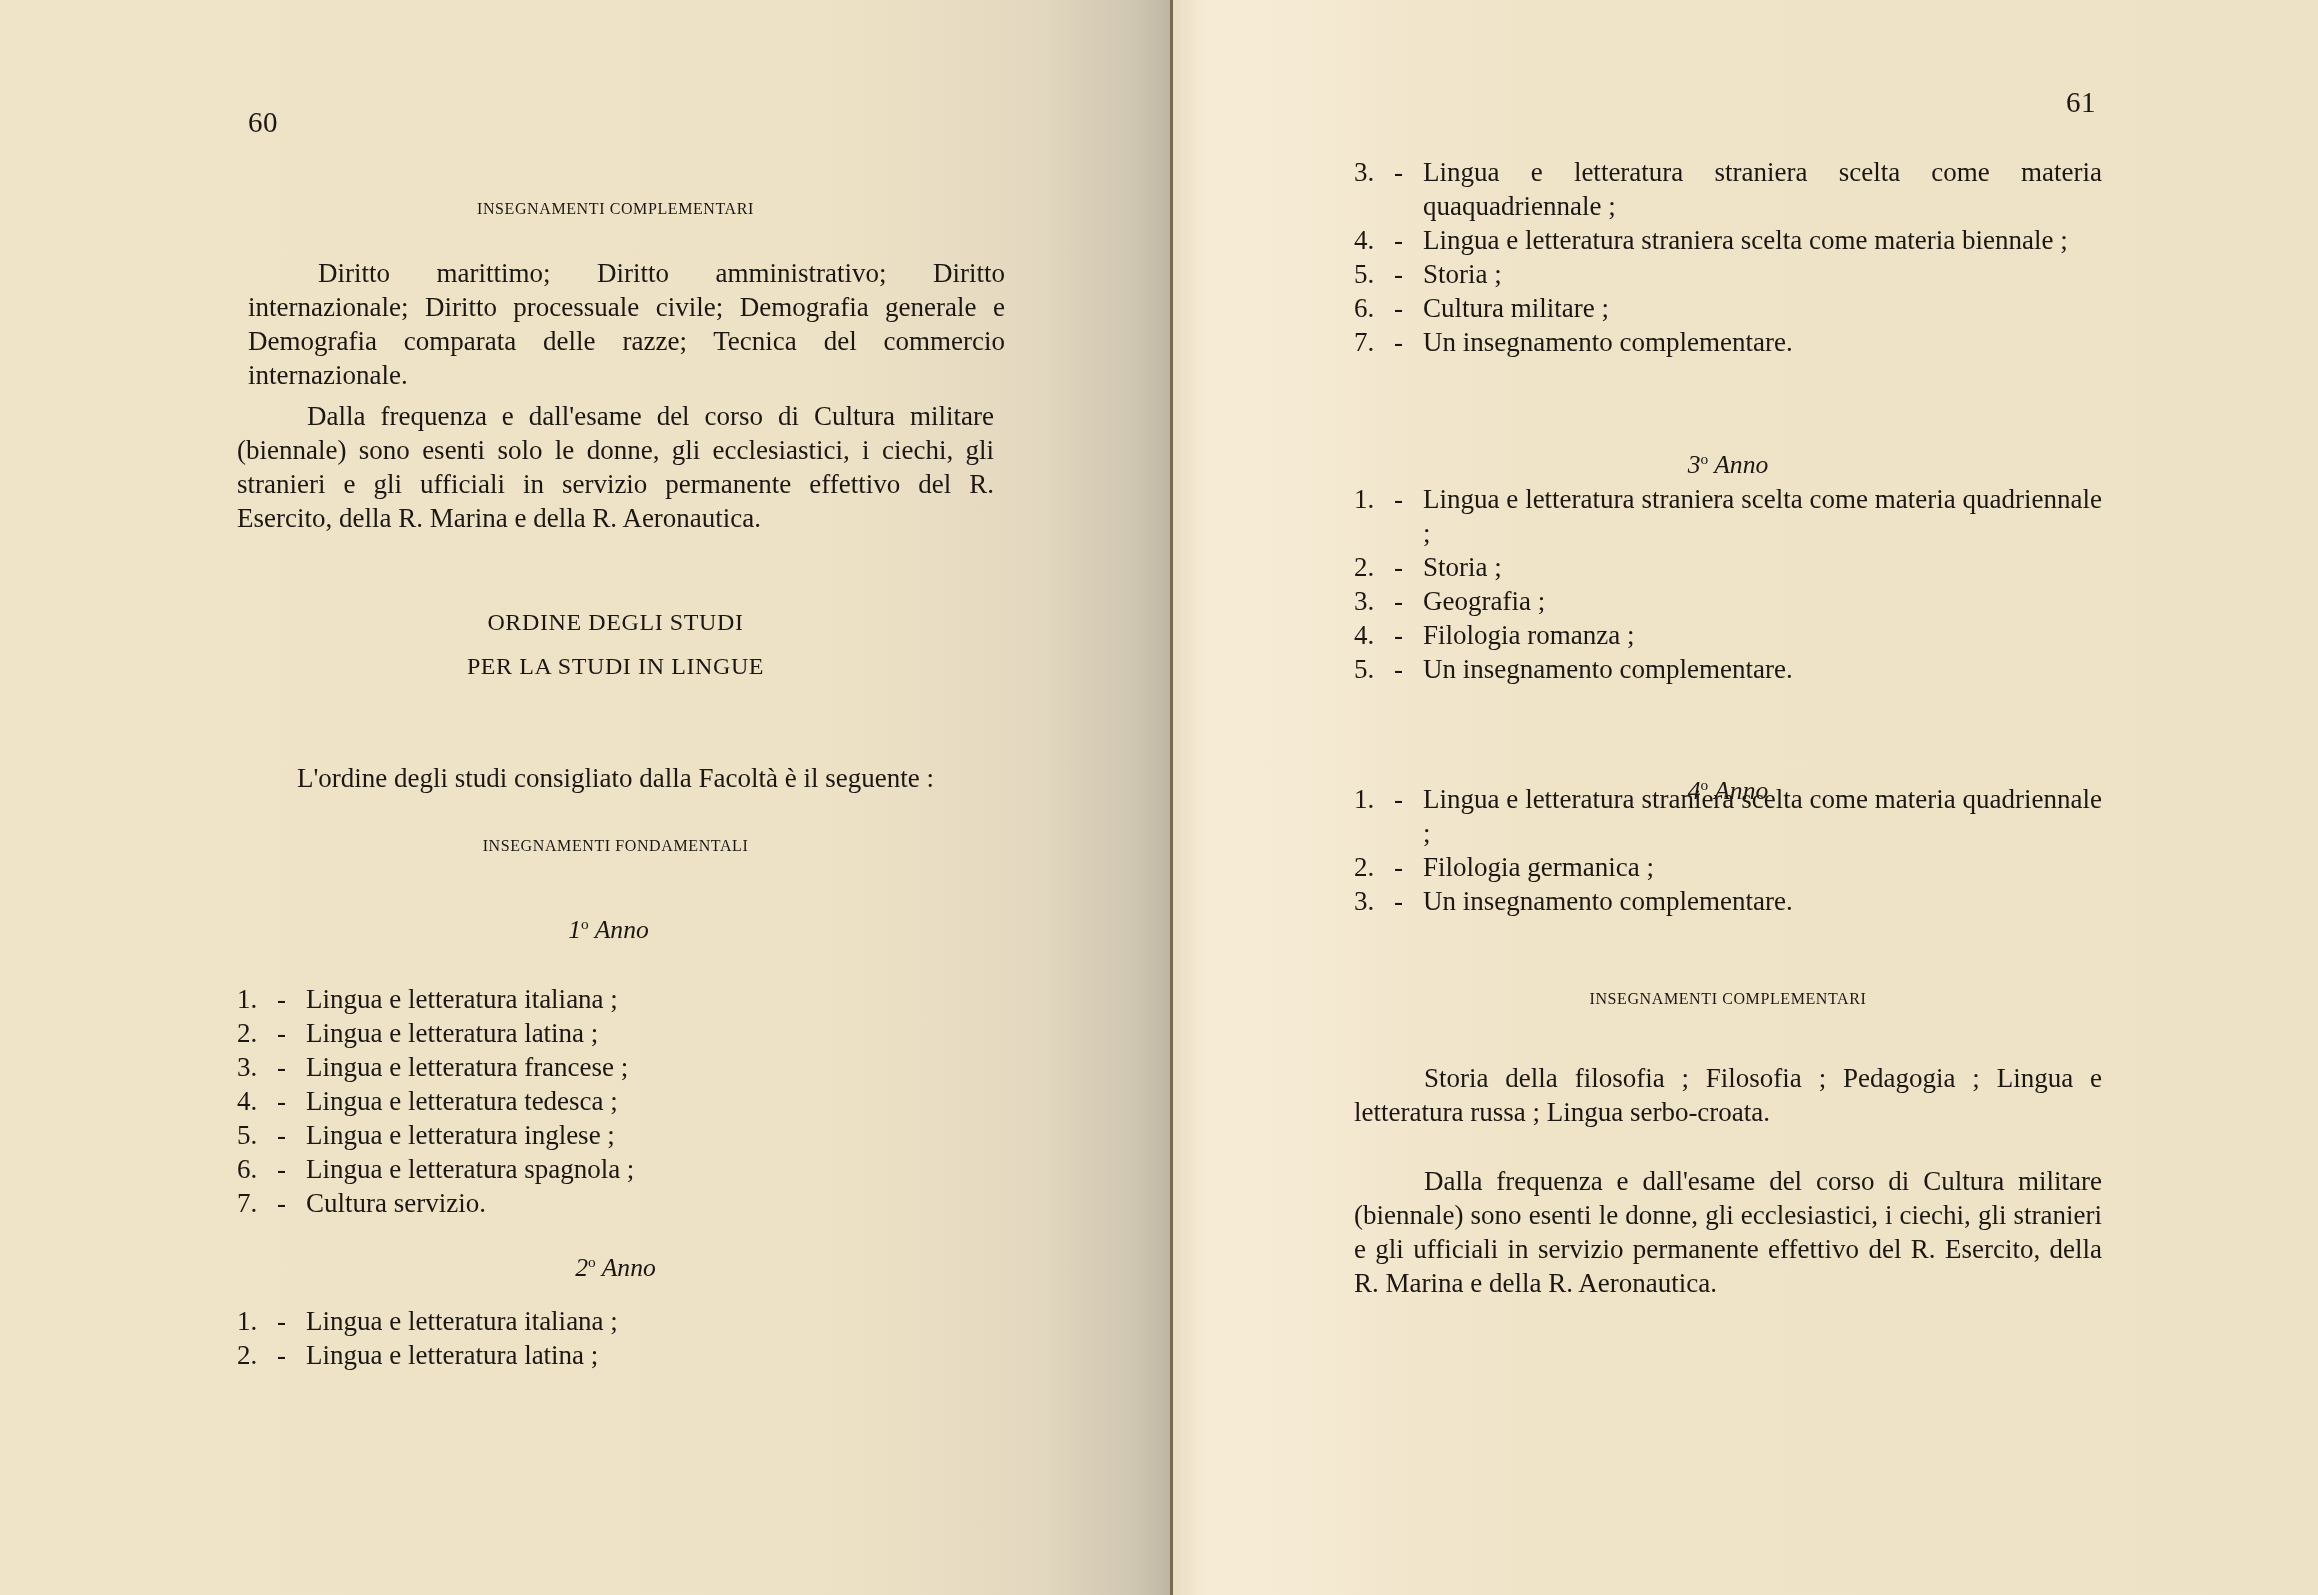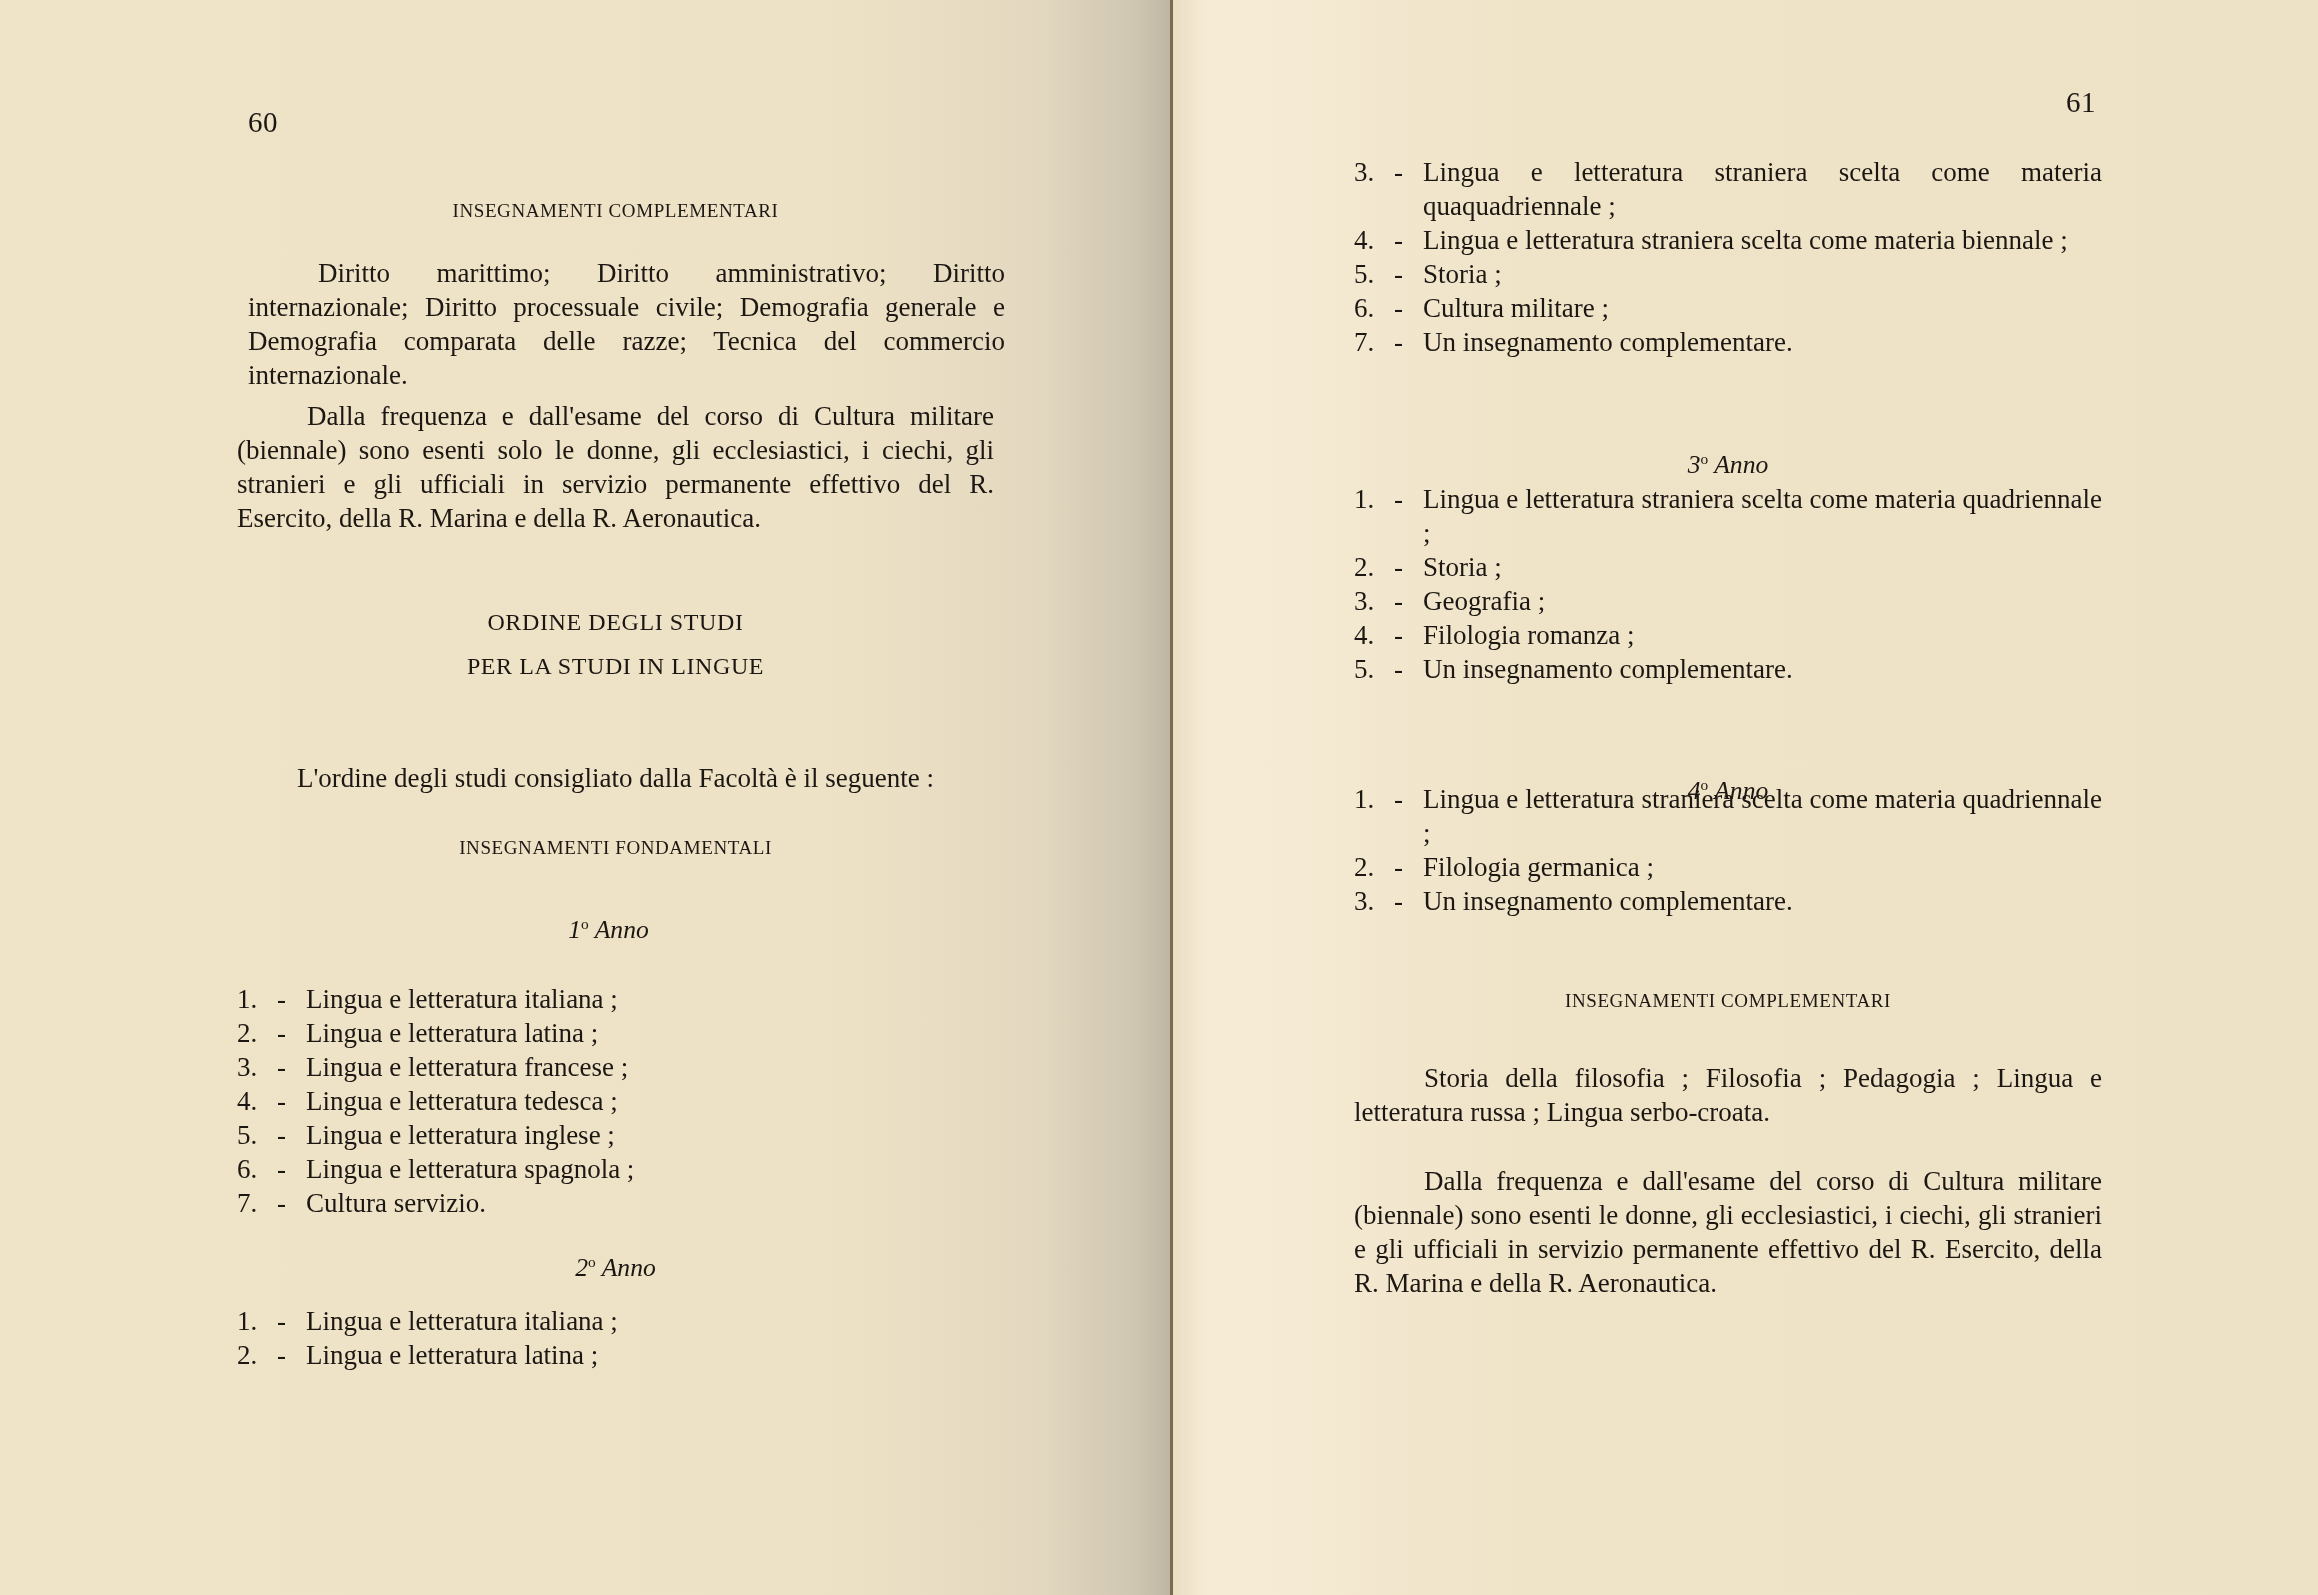--- a/index.html
+++ b/index.html
@@ -15,21 +15,21 @@
     background: linear-gradient(to right, #efe3c8 0%, #eee2c6 70%, #e4d9c0 88%, #cfc6b2 97%, #bdb4a2 100%);
   }
   #page-right {
     left: 1172px; width: 1147px;
     background: linear-gradient(to right, #e9ddc2 0%, #f6ecd5 3%, #f5ead3 10%, #efe3c8 30%, #eee2c6 100%);
   }
   .spine { position: absolute; left: 1170px; top: 0; width: 2.6px; height: 1595px; background: #7a6a4e; }
 
   .abs { position: absolute; white-space: nowrap; }
   .pnum { font-size: 29px; top: 86px; letter-spacing: 0.6px; }
-  .smallcaps { font-size: 19px; letter-spacing: 0.6px; text-align: center; }
+  .smallcaps { font-size: 16px; letter-spacing: 0.6px; text-align: center; }
   .body { font-size: 27px; line-height: 34px; }
   .para { position: absolute; text-align: justify; text-align-last: left; white-space: normal; }
   .para .indent { display: inline-block; width: 70px; }
   .center { text-align: center; }
   .heading { font-size: 24px; line-height: 44px; text-align: center; letter-spacing: 0.6px; }
   .anno { font-style: italic; font-size: 25.6px; text-align: center; }
   .anno sup { font-size: 15.4px; font-style: normal; vertical-align: 9px; }
 
   .list { position: absolute; font-size: 27px; line-height: 34px; margin: 0; padding: 0; list-style: none; }
   .list li { position: relative; padding-left: 69px; text-align: justify; text-align-last: left; }

